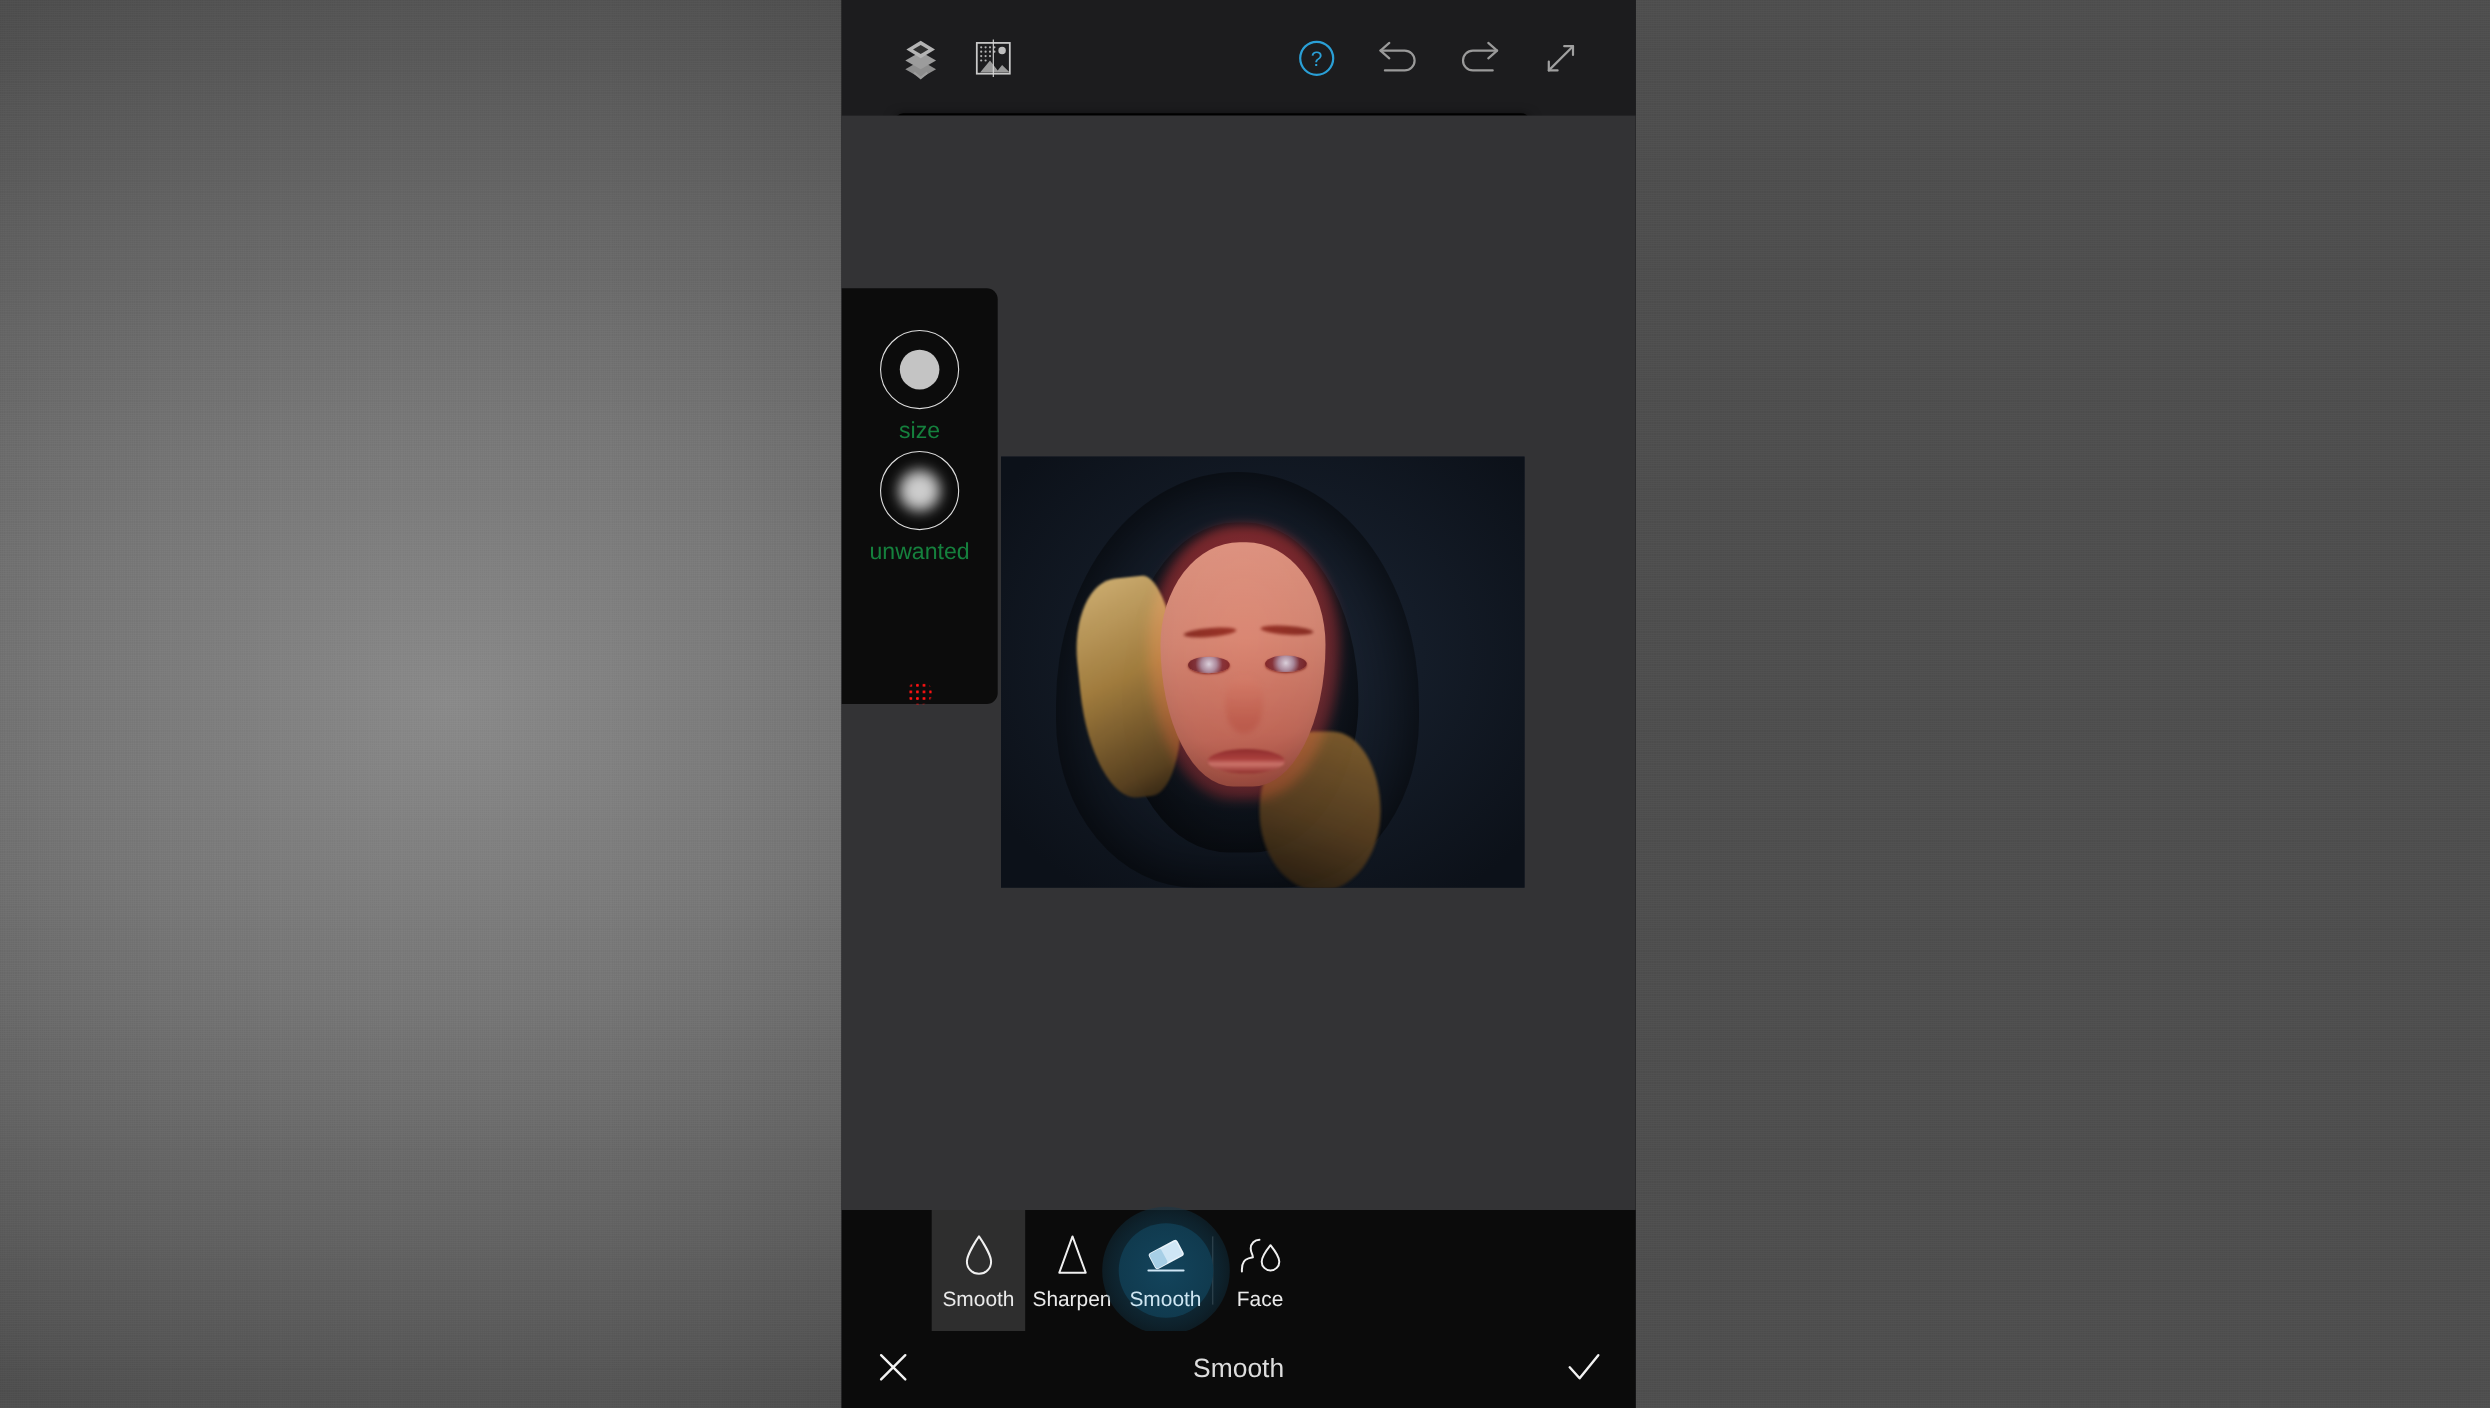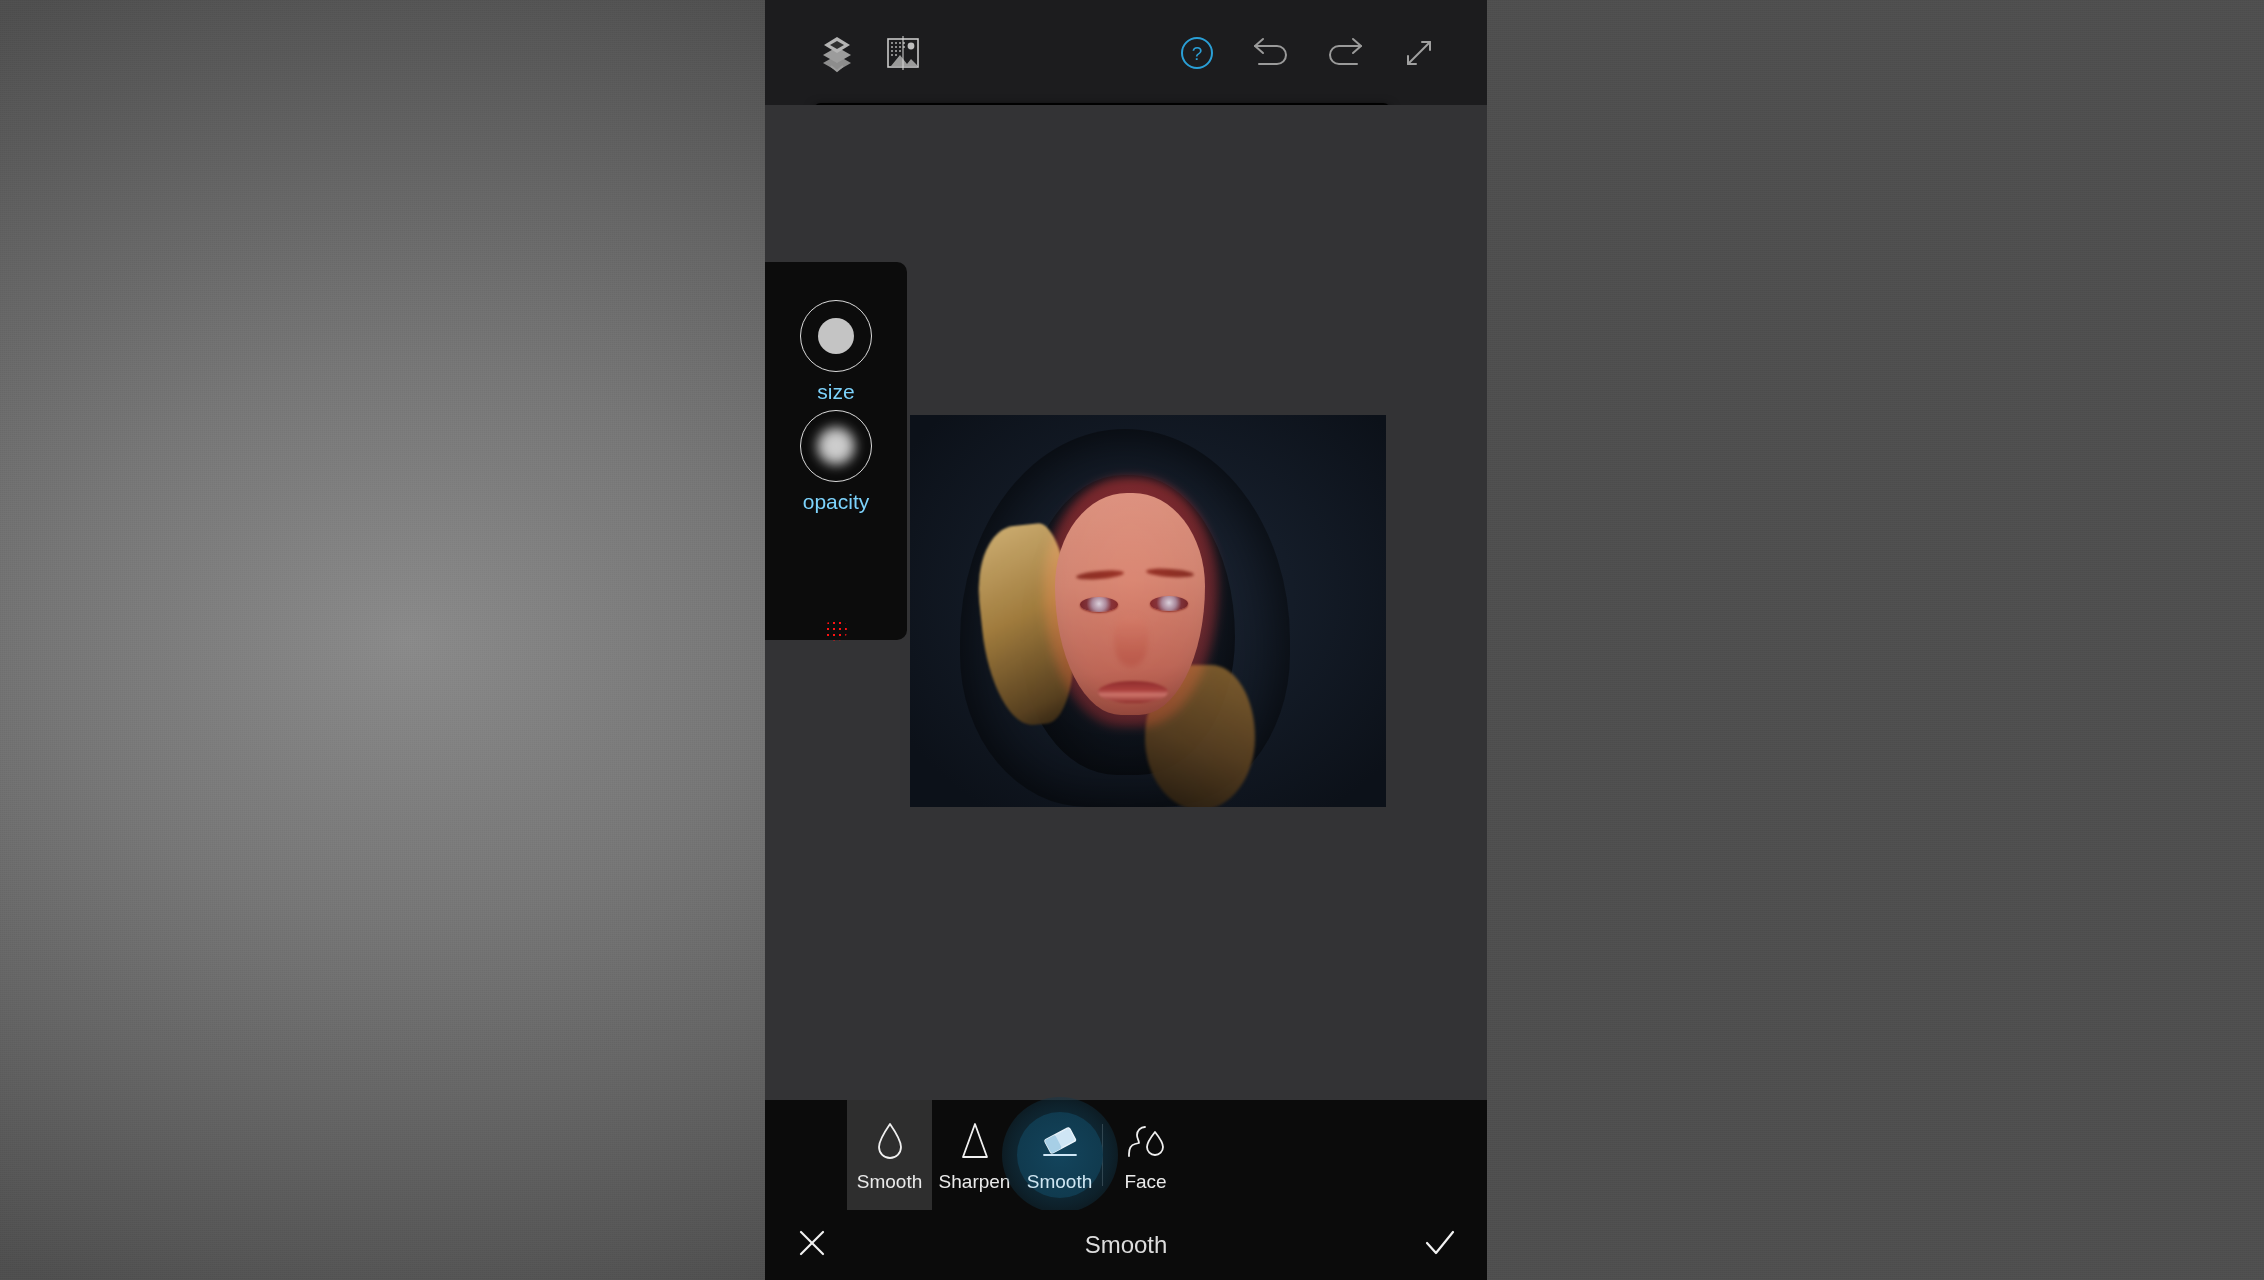--- a/index.html
+++ b/index.html
@@ -139,21 +139,21 @@
           background:linear-gradient(180deg,#3a1c20 0%,#6b3030 40%,#aa6a62 62%,#4a2020 100%);
           filter:blur(1.1px); }
 
   
   #brushpanel{
     position:absolute; left:0; top:157px; width:142px; height:378px;
     background:#0c0c0c;
     border-radius:0 10px 10px 0;
   }
   .bp-item{ position:absolute; left:0; width:142px; text-align:center; }
-  .bp-label{ color:#7dd3fc; font-size:21px; font-weight:300; margin-top:8px; }
+  .bp-label{ color:#15803d; font-size:21px; font-weight:300; margin-top:8px; }
 
   .knob-size{
     width:72px; height:72px; margin:0 auto; border-radius:50%;
     border:1.6px solid #dcdcdc; display:flex; align-items:center; justify-content:center;
   }
   .knob-size i{ display:block; width:36px; height:36px; border-radius:50%; background:#c4c4c4; }
 
   .knob-hard{
     width:72px; height:72px; margin:0 auto; border-radius:50%;
     border:1.6px solid #dcdcdc; position:relative; overflow:hidden;
@@ -343,21 +343,21 @@
         <div class="knob-size">
             <i></i>
           </div>
         <div class="bp-label">size</div>
       </div>
 
       <div class="bp-item" style="top:148px;">
         <div class="knob-hard">
             <i></i>
           </div>
-        <div class="bp-label">opacity</div>
+        <div class="bp-label">unwanted</div>
       </div>
 
 
       <div class="bp-item" style="top:352px;">
         <div class="mask-toggle"></div>
       </div>
     </div>
   </div>
 
   <div id="toolbar">

